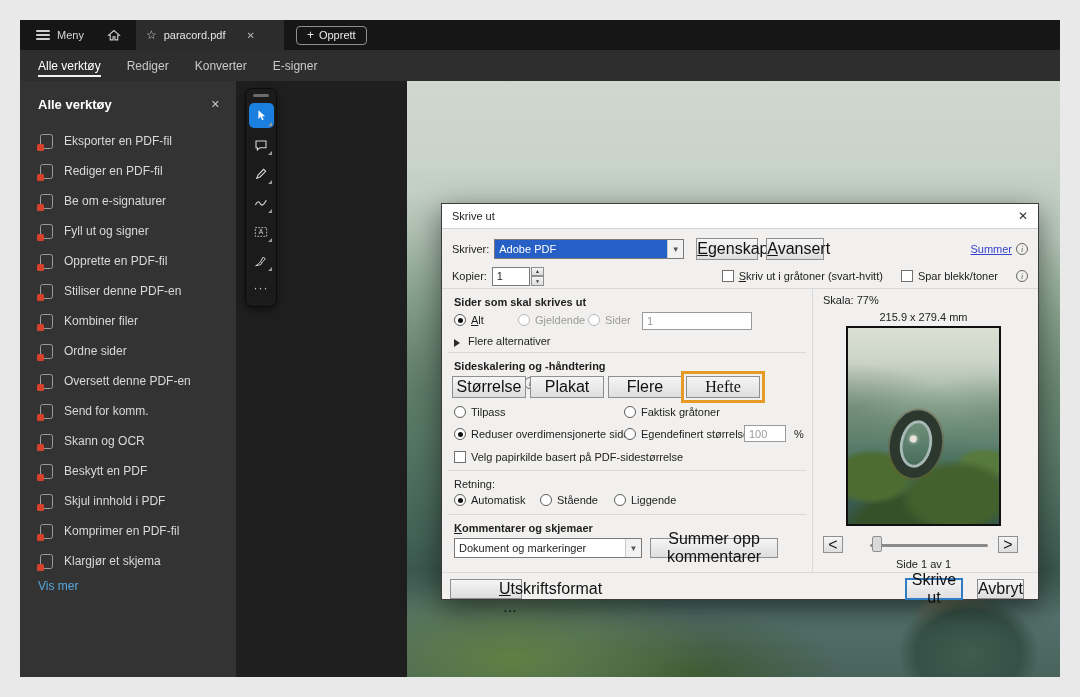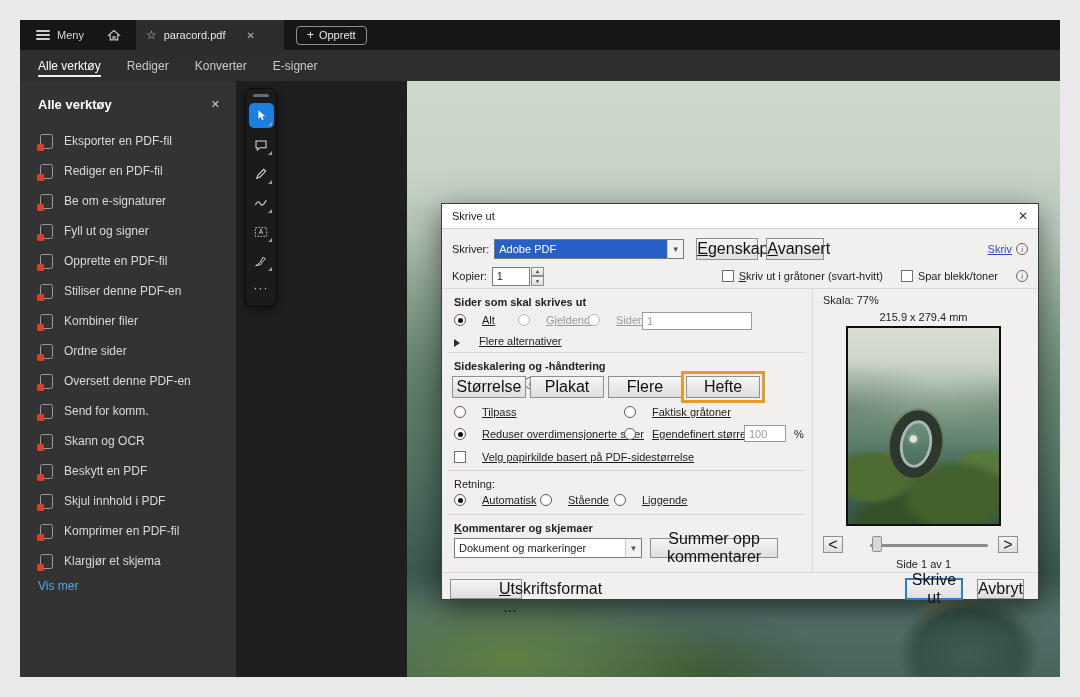--- a/index.html
+++ b/index.html
@@ -86,31 +86,31 @@
   .cb-group { margin-left:auto; display:flex; align-items:flex-end; gap:18px; }
   .checkbox { width:12px; height:12px; border:1px solid #707070; background:#fff; flex:none; display:inline-block; }
   .cb-item { display:flex; align-items:center; gap:5px; }
 
   .sep-h { position:absolute; height:1px; background:#d8d8d8; }
   .sep-v { position:absolute; width:1px; background:#d8d8d8; }
 
   .radio { width:12px; height:12px; border:1px solid #5c5c5c; border-radius:50%; background:#fff; position:relative; flex:none; display:inline-block; }
   .radio.checked::after { content:''; position:absolute; left:2.5px; top:2.5px; right:2.5px; bottom:2.5px; background:#101010; border-radius:50%; }
   .radio.disabled { border-color:#b8b8b8; }
-  .r-item { position:absolute; display:flex; align-items:flex-end; gap:16px;text-decoration:underline; }
+  .r-item { position:absolute; display:flex; align-items:flex-end; gap:5px; }
   .dis { color:#9a9a9a; }
 
   .sec-title { position:absolute; font-weight:bold; }
   .input-box { background:#fff; border:1px solid #9a9a9a; display:flex; align-items:center; padding-left:4px; }
   .tri { display:inline-block; width:0; height:0; border-style:solid; border-width:4px 0 4px 6px; border-color:transparent transparent transparent #2b2b2b; margin-right:6px; }
 
   .scale-btns { position:absolute; left:10px; top:167px; display:flex; align-items:center; }
   .scale-btn { width:74px; height:22px; margin-right:4px; }
   .hl-wrap { border:3px solid #e89a28; padding:2px; margin-left:-5px; margin-right:-1px; }
-  .hl-wrap .scale-btn { margin-right:0; }
+  .hl-wrap .scale-btn { margin-right:0;font-family:Liberation Serif, serif; }
 
   .u-first { display:inline-block; }
   .u-first::first-letter { text-decoration:underline; }
 
   
   .preview-box { position:absolute; left:404px; top:122px; width:155px; height:200px; border:2px solid #101010; overflow:hidden;
     background:
       radial-gradient(40% 20% at 16% 76%, #4c6c31 0 55%, rgba(76,108,49,0) 72%),
       radial-gradient(52% 26% at 72% 86%, #42612c 0 55%, rgba(66,97,44,0) 74%),
       radial-gradient(62% 24% at 45% 100%, #35512a 0 60%, rgba(53,81,42,0) 78%),
@@ -291,21 +291,21 @@
 
         <div class="row-printer">
           <span class="lbl">Skriver:</span>
           <div class="combo printer-combo">
             <span class="val sel">Adobe PDF</span>
             <span class="arrow">▼</span>
           </div>
           <button class="btn props u-first">Egenskaper</button>
           <button class="btn adv u-first">Avansert</button>
           <span class="help-wrap">
-            <span class="link">Skriv</span>
+            <span class="link">Summer</span>
             <span class="info-i">i</span>
           </span>
         </div>
 
         <div class="row-copies">
           <span class="lbl">Kopier:</span>
           <span class="copies-input">1</span>
           <span class="spinner">
               <span>▲</span>
               <span>▼</span>

